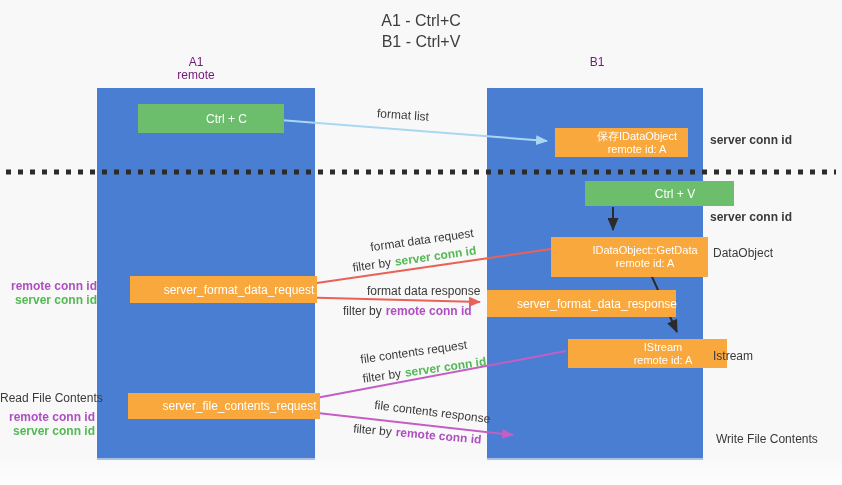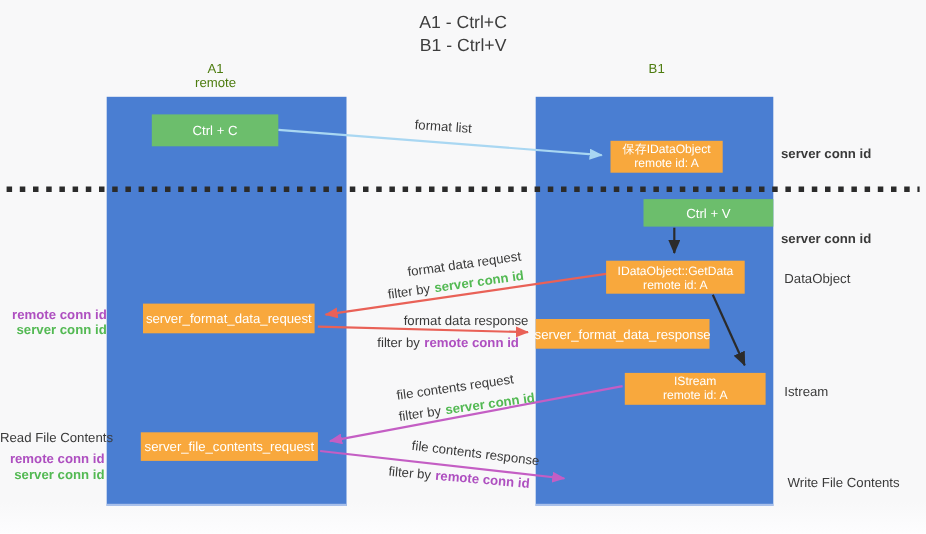--- a/index.html
+++ b/index.html
@@ -8,25 +8,25 @@
     background:linear-gradient(#f8f8f9 0%, #f8f8f9 94%, #fdfdfe 100%);
     font-family:"Liberation Sans", sans-serif;
     -webkit-font-smoothing:antialiased;
   }
   .stage{position:absolute;inset:0;}
   .title{position:absolute;left:0;right:0;top:10px;text-align:center;
          font-size:16px;color:#3d3d3d;line-height:21px;}
   .lane{position:absolute;top:88px;height:372px;background:var(--lane_blue);
         border-bottom:2px solid #a9c0ea;box-sizing:border-box;}
   .lane-header{position:absolute;top:56px;text-align:center;font-size:12px;
-        color:#4d7c0f;line-height:13px;}
+        color:#701a75;line-height:13px;}
   svg.overlay{position:absolute;left:0;top:0;pointer-events:none;}
   .box{position:absolute;color:#fff;display:flex;flex-direction:column;
        align-items:center;justify-content:center;text-align:center;
-       font-size:12px;line-height:14px;white-space:nowrap;}
+       font-size:12px;line-height:14px;white-space:nowrap;padding-left:31px;}
   .box.two{font-size:11px;line-height:13px;}
   .green{background:var(--box_green);}
   .orange{background:var(--box_orange);}
   .mid-label{position:absolute;font-size:12px;color:var(--text_dark);
        white-space:nowrap;}
   .rot-neg{transform:rotate(-8deg);}
   .rot-pos{transform:rotate(7deg);}
   .rot-pos-sm{transform:rotate(5deg);}
   .rot-tiny{transform:rotate(4deg);}
   .green-t{color:var(--text_green);font-weight:bold;}
@@ -85,21 +85,21 @@
   <div class="box green" style="left:138px;top:104px;width:115px;height:29px;">
     <div>Ctrl + C</div>
   </div>
   <div class="box orange two" style="left:555px;top:128px;width:102px;height:29px;">
     <div>保存IDataObject</div>
     <div>remote id: A</div>
   </div>
   <div class="box green" style="left:585px;top:181px;width:118px;height:25px;">
     <div>Ctrl + V</div>
   </div>
-  <div class="box orange two" style="left:551px;top:237px;width:126px;height:30px;justify-content:flex-end;">
+  <div class="box orange two" style="left:551px;top:237px;width:126px;height:40px;">
     <div>IDataObject::GetData</div>
     <div>remote id: A</div>
   </div>
   <div class="box orange" style="left:487px;top:290px;width:158px;height:27px;">
     <div>server_format_data_response</div>
   </div>
   <div class="box orange" style="left:130px;top:276px;width:156px;height:27px;">
     <div>server_format_data_request</div>
   </div>
   <div class="box orange two" style="left:568px;top:339px;width:128px;height:29px;">

